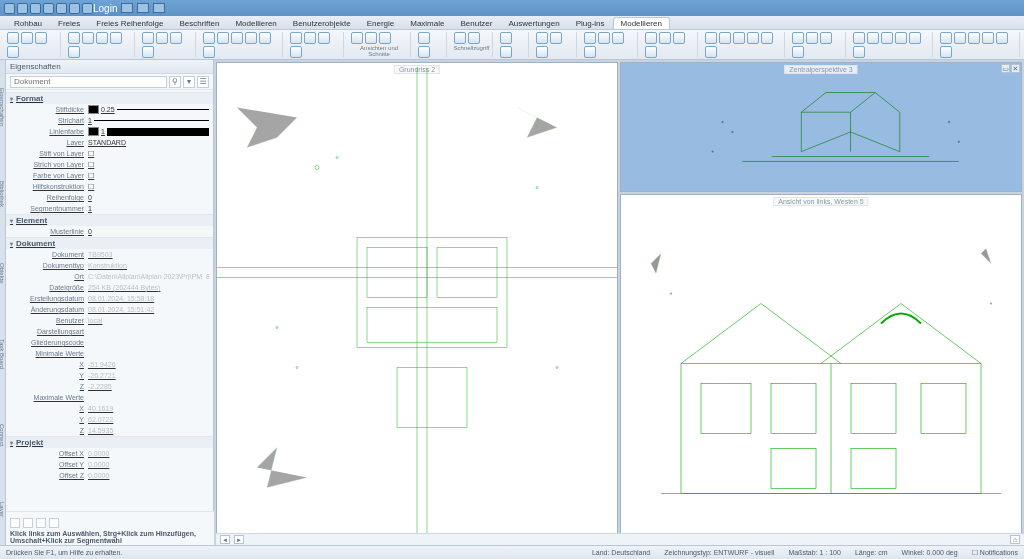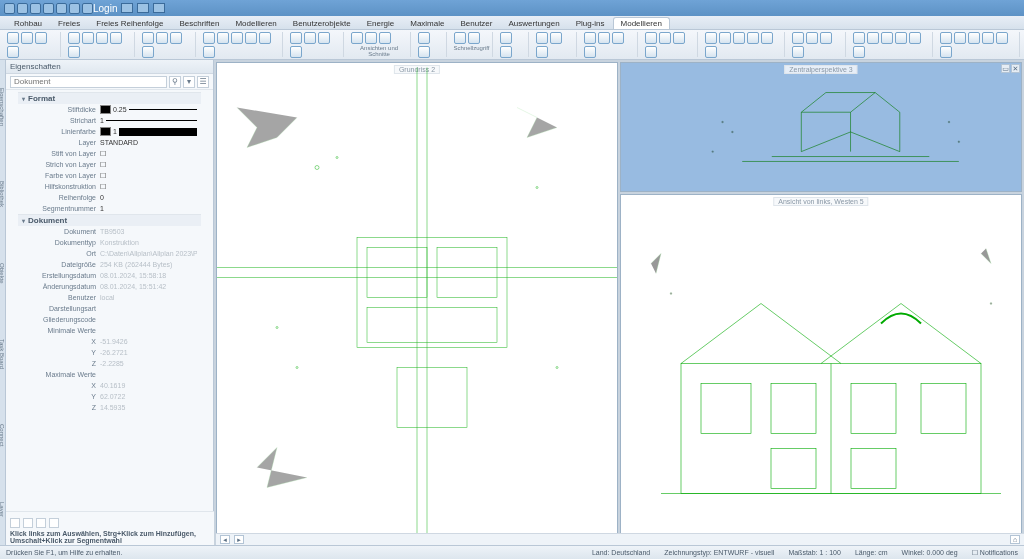--- a/index.html
+++ b/index.html
@@ -20,21 +20,21 @@
   .rgroup .icons span { width:12px; height:12px; border:1px solid #7aa6cc; background:linear-gradient(#fff,#d6e4f0); border-radius:2px; }
   .rgroup .lbl { font-size:6px; color:#6a7b8c; text-align:center; margin-top:1px; }
   .main { display:flex; height: calc(559px - 16px - 14px - 30px - 14px); }
   .sidebar { width:6px; background:#d6e1ec; border-right:1px solid #b9c7d6; display:flex; flex-direction:column; justify-content:space-around; }
   .sidebar div { writing-mode:vertical-rl; font-size:6px; color:#6a7b8c; text-align:center; }
   .panel { width:208px; background:#f5f8fb; border-right:1px solid #b9c7d6; display:flex; flex-direction:column; }
   .panel .phead { height:14px; background:linear-gradient(#eef3f8,#e0e8f0); border-bottom:1px solid #cfd8e2; display:flex; align-items:center; padding:0 4px; font-size:8px; color:#4a5a6a;}
   .panel .filterrow { height:16px; display:flex; align-items:center; padding:2px 4px; gap:2px; border-bottom:1px solid #e0e6ec;}
   .panel .filterrow input { flex:1; height:12px; font-size:8px; border:1px solid #c4cfda; padding:0 3px; background:#fff; }
   .panel .filterrow .ficon { width:12px; height:12px; border:1px solid #c4cfda; background:#fff; font-size:8px; text-align:center; line-height:10px; color:#6a7b8c;}
-  .panel .body { flex:1; overflow:auto; padding:2px 12px;}
+  .panel .body { flex:1; overflow:auto; padding:2px 0;text-decoration:underline;}
   .section { border-top:1px solid #e0e6ec; }
   .section .shdr { background:#eaeff5; padding:1px 4px; font-size:8px; color:#4a5a6a; font-weight:600; display:flex; align-items:center;}
   .section .shdr::before { content:"▾"; font-size:6px; margin-right:3px; color:#6a7b8c;}
   .prow { display:flex; align-items:center; min-height:11px; padding:0 4px;}
   .prow .pl { width:78px; text-align:right; font-size:7px; color:#6a7b8c; padding-right:4px;}
   .prow .pv { flex:1; font-size:7px; color:#333; display:flex; align-items:center; gap:2px;}
   .prow .swatch { width:11px; height:9px; border:1px solid #888; }
   .prow .line { flex:1; height:0; border-top:1px solid #000;}
   .prow .faded { color:#b7bfc7; }
   .views { flex:1; display:grid; grid-template-columns: 1fr 1fr; grid-template-rows: 130px 1fr; gap:2px; padding:2px; background:#c8d3de; position:relative;}
@@ -307,20 +307,27 @@
         <div class="prow">
             <div class="pl">Reihenfolge</div>
             <div class="pv">0</div>
           </div>
         <div class="prow">
             <div class="pl">Segmentnummer</div>
             <div class="pv">1</div>
           </div>
       </div>
       <div class="section">
+        <div class="shdr">Element</div>
+        <div class="prow">
+            <div class="pl">Musterlinie</div>
+            <div class="pv">0</div>
+          </div>
+      </div>
+      <div class="section">
         <div class="shdr">Dokument</div>
         <div class="prow">
             <div class="pl">Dokument</div>
             <div class="pv faded">TB9503</div>
           </div>
         <div class="prow">
             <div class="pl">Dokumenttyp</div>
             <div class="pv faded">Konstruktion</div>
           </div>
         <div class="prow">
@@ -375,20 +382,35 @@
             <div class="pl">X</div>
             <div class="pv faded">40.1619</div>
           </div>
         <div class="prow">
             <div class="pl">Y</div>
             <div class="pv faded">62.0722</div>
           </div>
         <div class="prow">
             <div class="pl">Z</div>
             <div class="pv faded">14.5935</div>
+          </div>
+      </div>
+      <div class="section">
+        <div class="shdr">Projekt</div>
+        <div class="prow">
+            <div class="pl">Offset X</div>
+            <div class="pv faded">0.0000</div>
+          </div>
+        <div class="prow">
+            <div class="pl">Offset Y</div>
+            <div class="pv faded">0.0000</div>
+          </div>
+        <div class="prow">
+            <div class="pl">Offset Z</div>
+            <div class="pv faded">0.0000</div>
           </div>
       </div>
     </div>
   </div>
 
   <div class="views">
     <div class="view" style="grid-row:1/3; grid-column:1">
       <div class="cap">Grundriss 2</div>
       <div class="green-plan">
         <svg viewBox="0 0 400 470">

